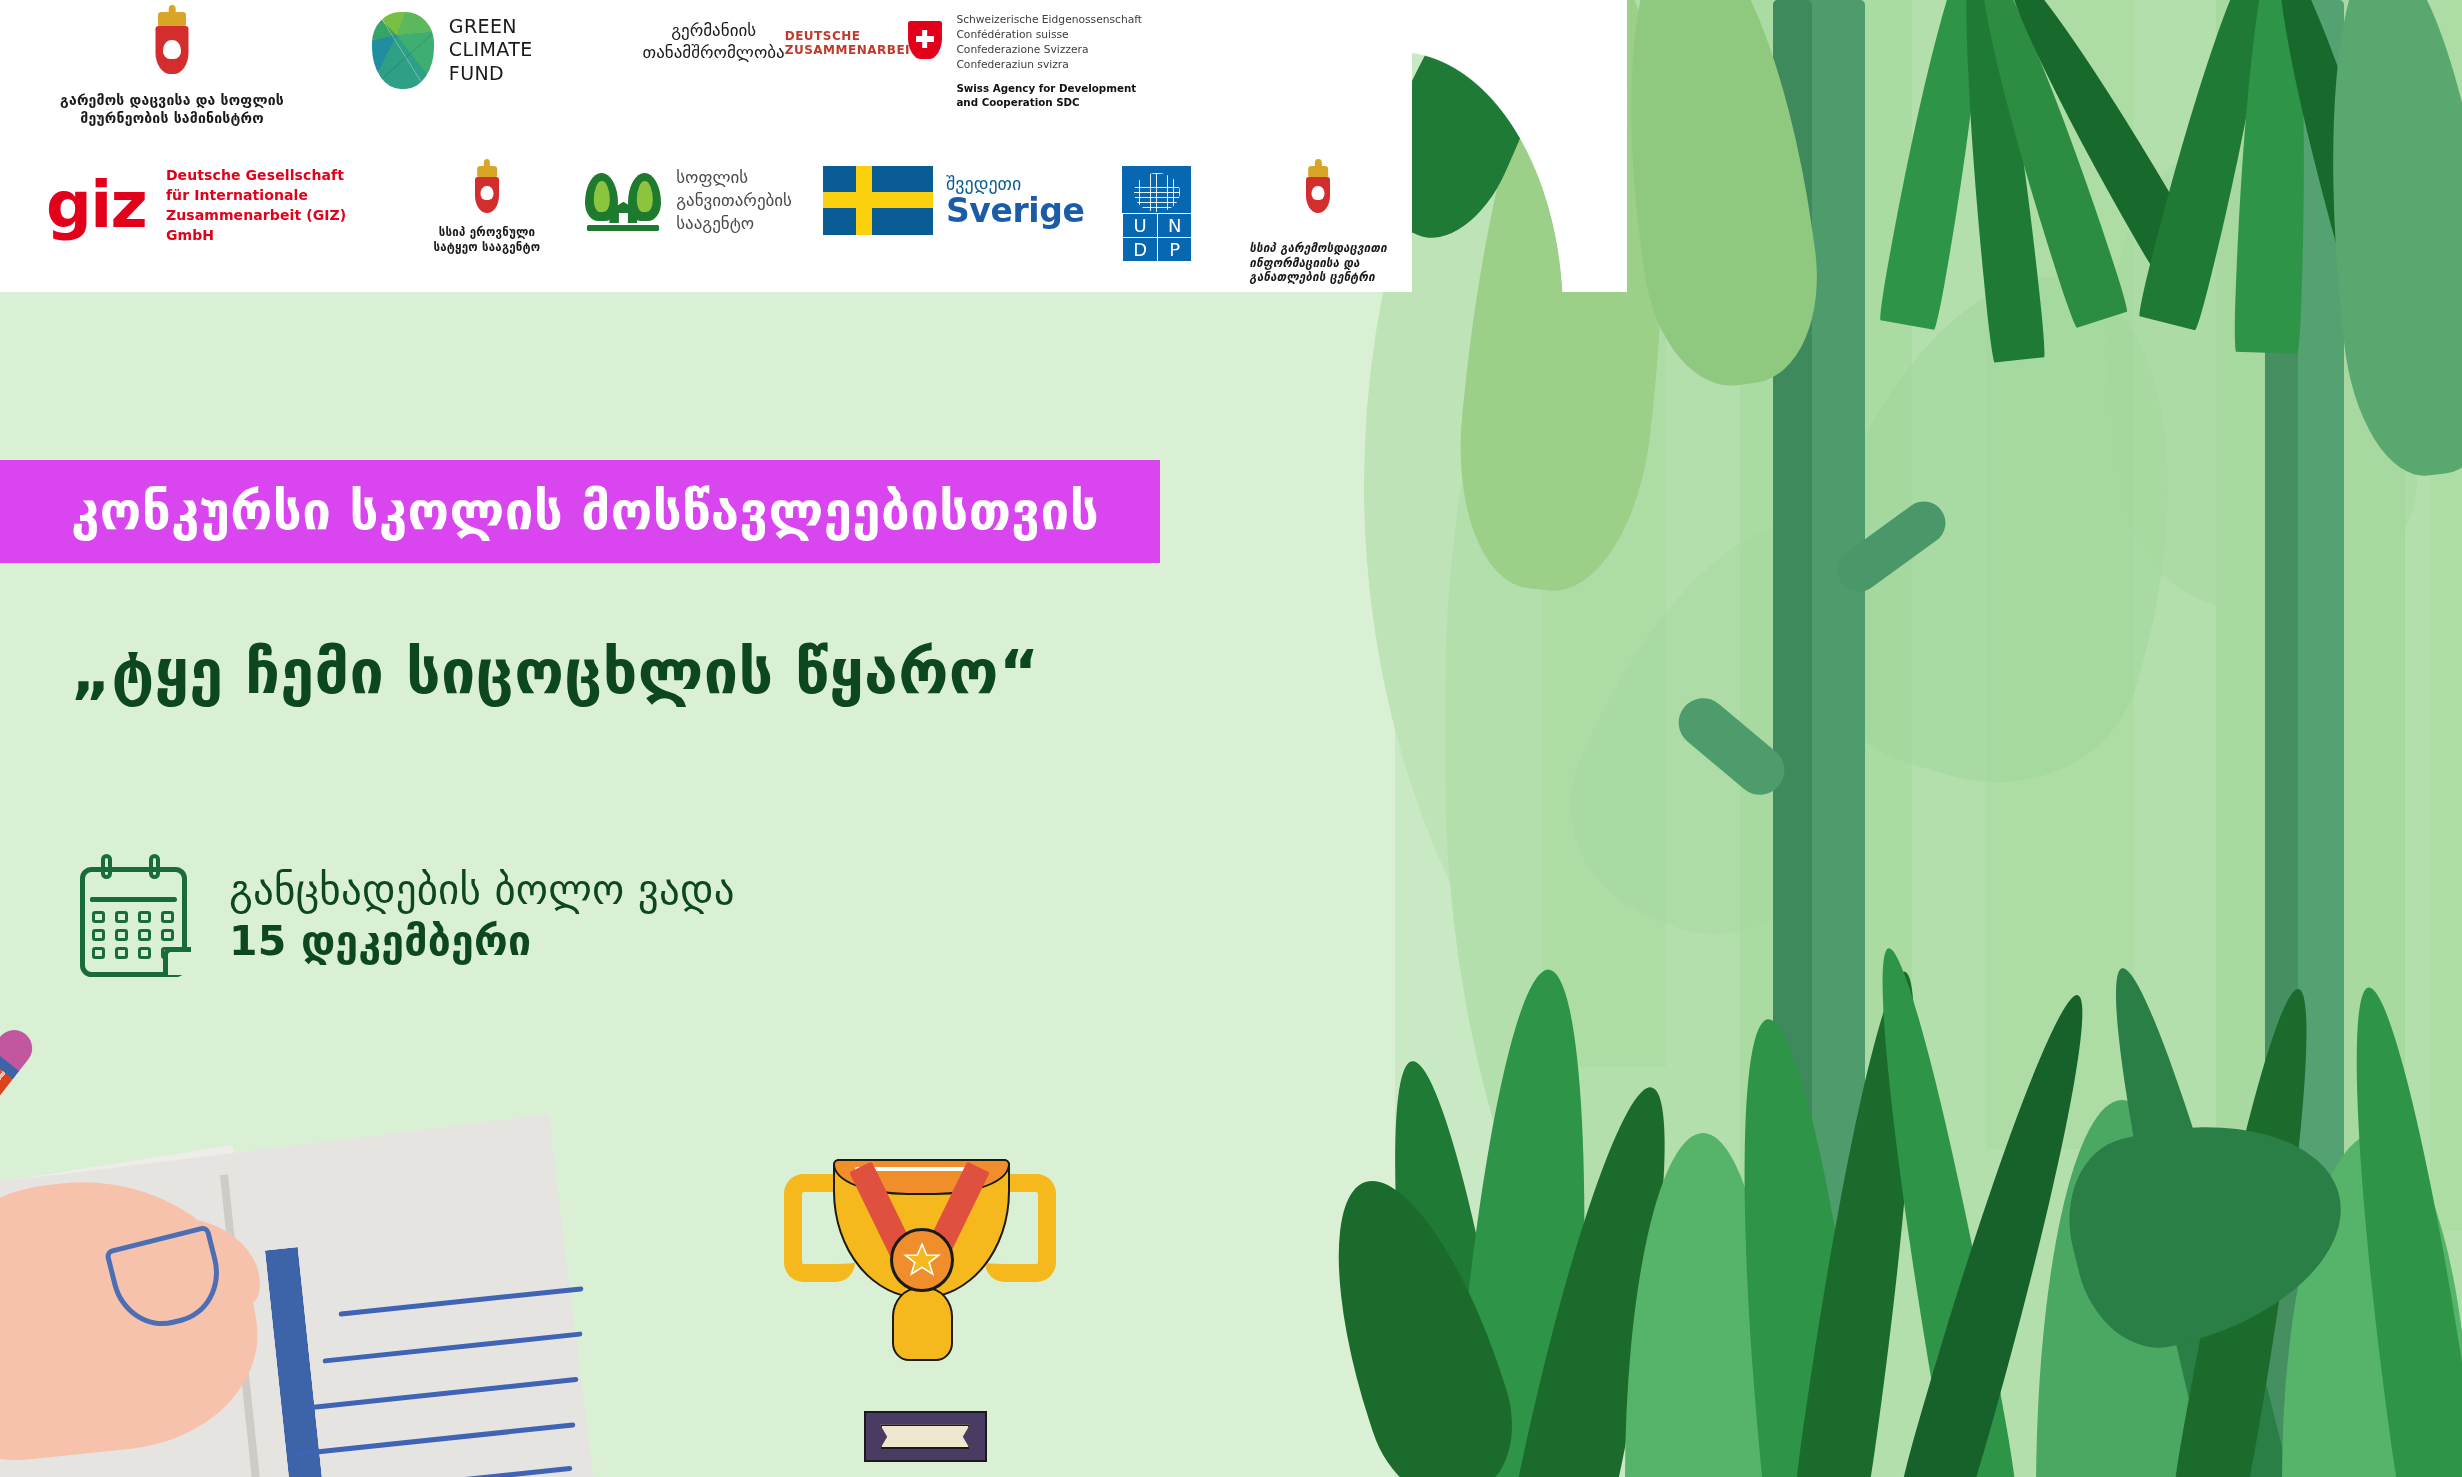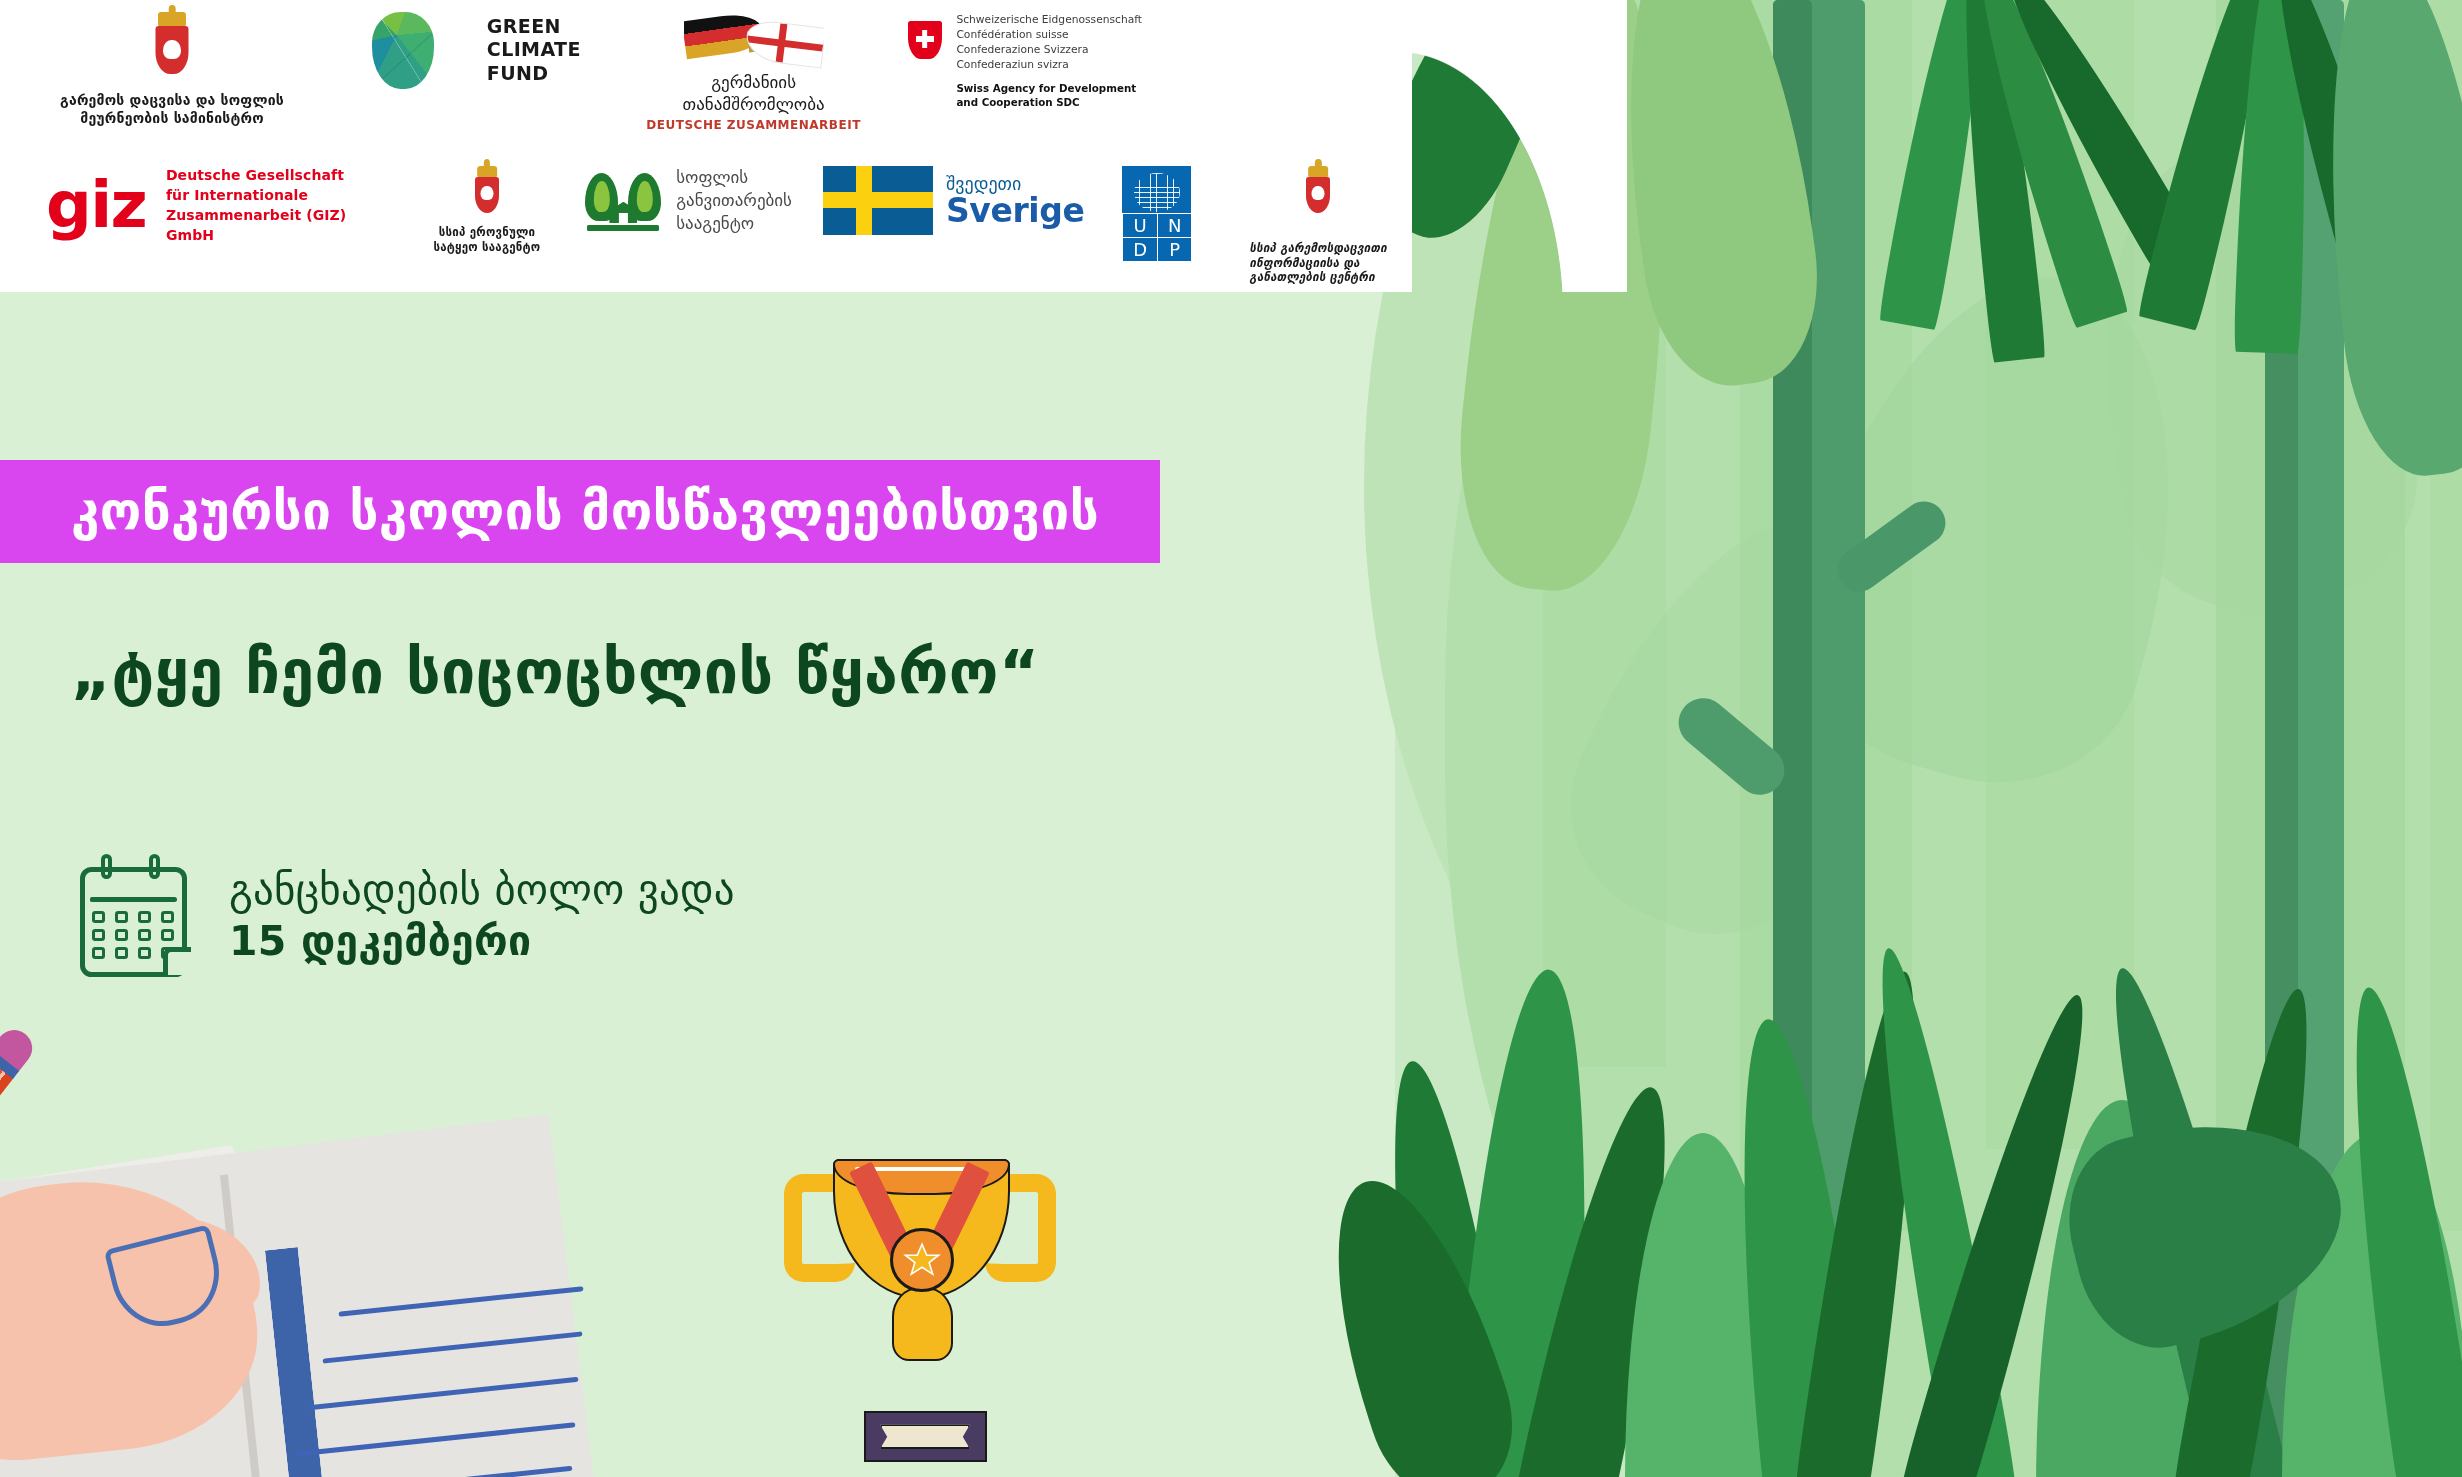--- a/index.html
+++ b/index.html
@@ -81,21 +81,21 @@
       conic-gradient(from 20deg at 40% 30%, #5cb85c 0 18%, #3fae72 18% 34%,
         #2f9f86 34% 52%, #1f8fa0 52% 66%, #36a369 66% 82%, #78c043 82% 100%);
     position:relative;overflow:hidden;
   }
   .gcf-globe::before,.gcf-globe::after{
     content:"";position:absolute;inset:0;
     background:
       linear-gradient(58deg, transparent 48%, rgba(255,255,255,.20) 48.5%, transparent 49.6%),
       linear-gradient(-42deg, transparent 42%, rgba(0,0,0,.07) 42.5%, transparent 43.8%);
   }
-  .gcf-text{font-size:19px;font-weight:700;color:#1a1a1a;line-height:1.22;letter-spacing:0.4px;margin-left:38px;}
+  .gcf-text{font-size:19px;font-weight:400;color:#1a1a1a;line-height:1.22;letter-spacing:0.4px;}
 
   
   .ribbon{position:relative;width:140px;height:59px;overflow:hidden;}
   .ribbon .de{
     position:absolute;left:0;top:4.9px;width:79px;height:38px;
     background:linear-gradient(#111 0 33%, #d42d2d 33% 66%, #d9a526 66% 100%);
     border-radius:0 60% 48% 0/0 60% 60% 0;transform:rotate(-8deg);
   }
   .ribbon .ge{
     position:absolute;right:0;top:11.5px;width:76px;height:39px;
@@ -379,21 +379,21 @@
 
       <div class="logo" style="align-items:center;gap:14.8px;width:246px;margin-left:77px;">
         <div class="gcf-globe"></div>
         <div class="gcf-text">
           <div>GREEN</div>
           <div>CLIMATE</div>
           <div>FUND</div>
         </div>
       </div>
 
-      <div class="logo" style="flex-direction:column;align-items:center;width:222px;margin-left:24.6px;">
+      <div class="logo" style="align-items:center;width:222px;margin-left:24.6px;">
         <div class="ribbon">
           <div class="de"></div>
             <div class="link"></div>
             <div class="ge"></div>
         </div>
         <div class="de-cap" style="text-align:center;">
           <div>გერმანიის</div>
           <div>თანამშრომლობა</div>
         </div>
         <div class="de-sub">DEUTSCHE ZUSAMMENARBEIT</div>

